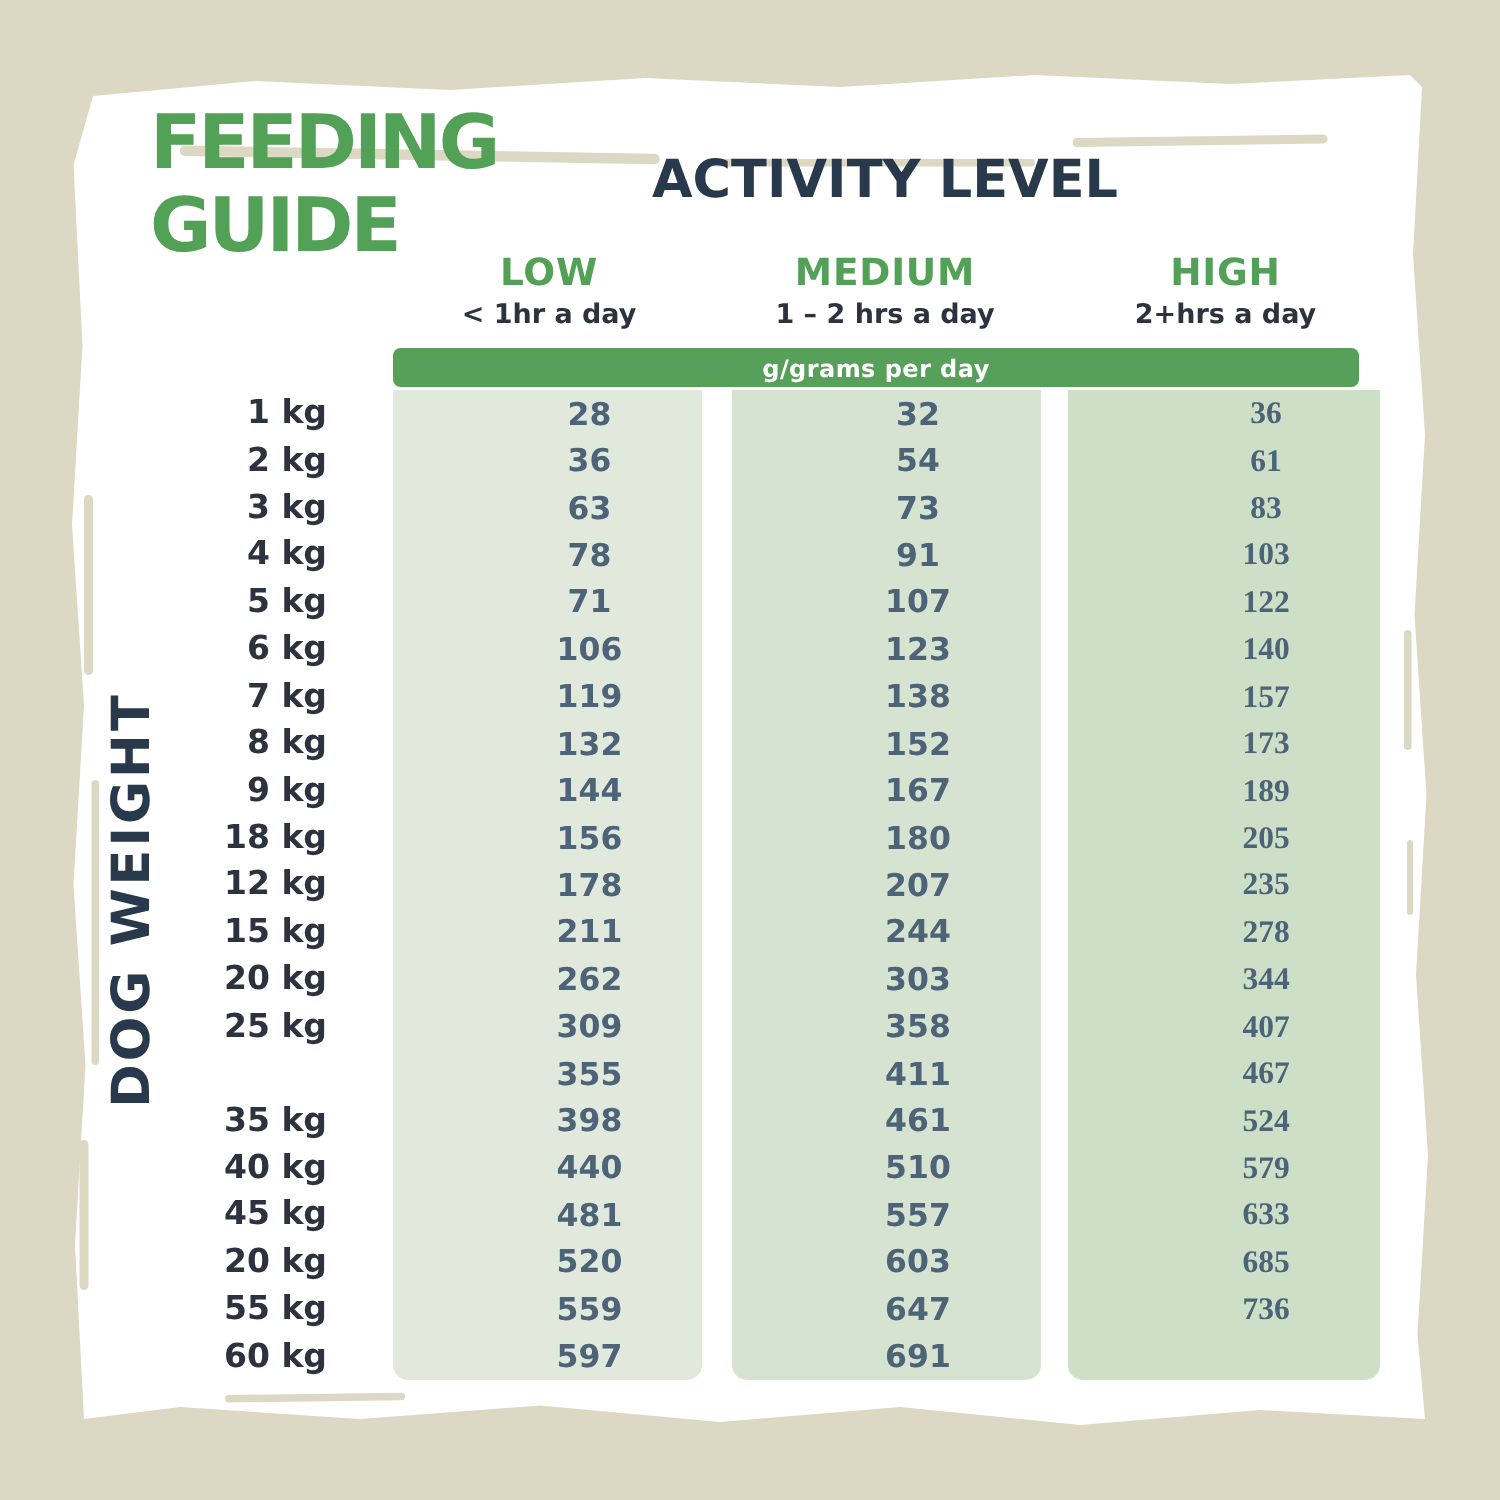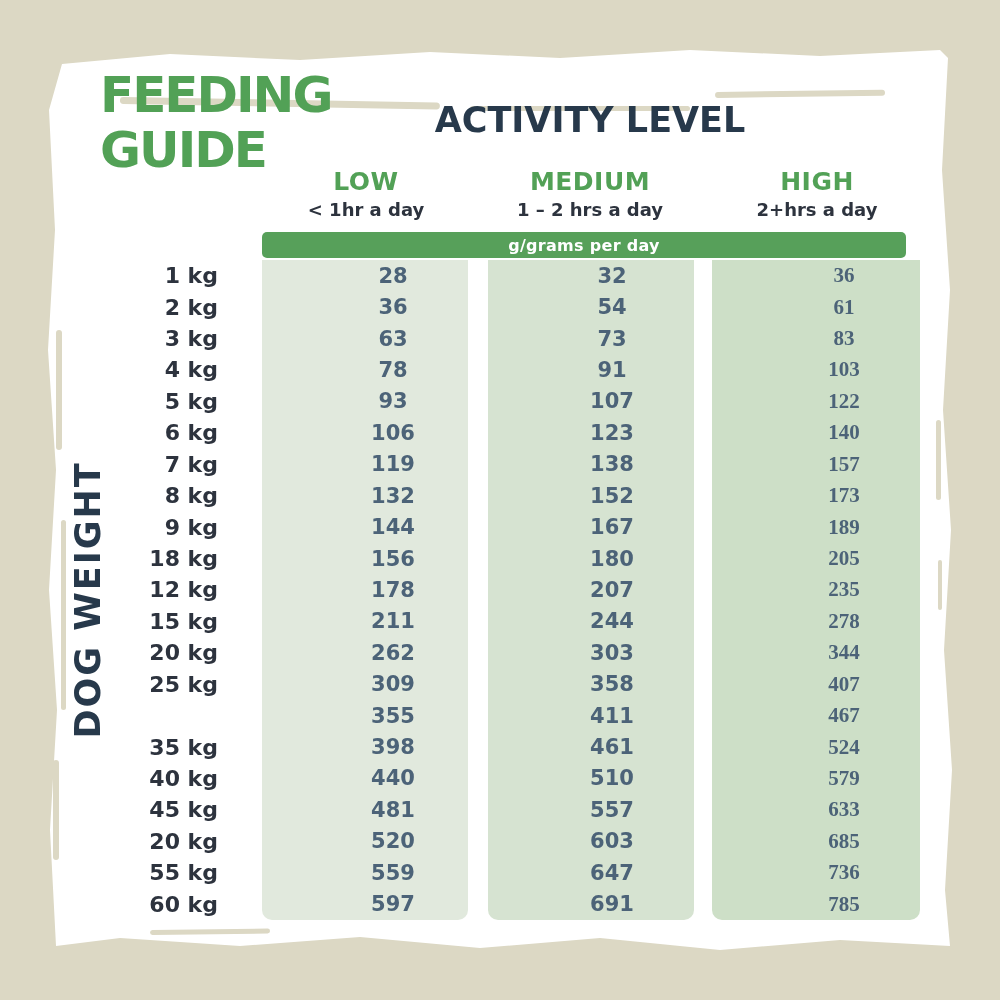--- a/index.html
+++ b/index.html
@@ -127,21 +127,21 @@
         <div class="cell vhigh">83</div>
       </div>
       <div class="trow">
         <div class="cell wlabel">4 kg</div>
         <div class="cell vlow">78</div>
         <div class="cell vmed">91</div>
         <div class="cell vhigh">103</div>
       </div>
       <div class="trow">
         <div class="cell wlabel">5 kg</div>
-        <div class="cell vlow">93</div>
+        <div class="cell vlow">71</div>
         <div class="cell vmed">107</div>
         <div class="cell vhigh">122</div>
       </div>
       <div class="trow">
         <div class="cell wlabel">6 kg</div>
         <div class="cell vlow">106</div>
         <div class="cell vmed">123</div>
         <div class="cell vhigh">140</div>
       </div>
       <div class="trow">
@@ -224,17 +224,16 @@
       <div class="trow">
         <div class="cell wlabel">55 kg</div>
         <div class="cell vlow">559</div>
         <div class="cell vmed">647</div>
         <div class="cell vhigh">736</div>
       </div>
       <div class="trow">
         <div class="cell wlabel">60 kg</div>
         <div class="cell vlow">597</div>
         <div class="cell vmed">691</div>
-        <div class="cell vhigh">785</div>
       </div>
     </div>
 
 </div>
 
 </body></html>

